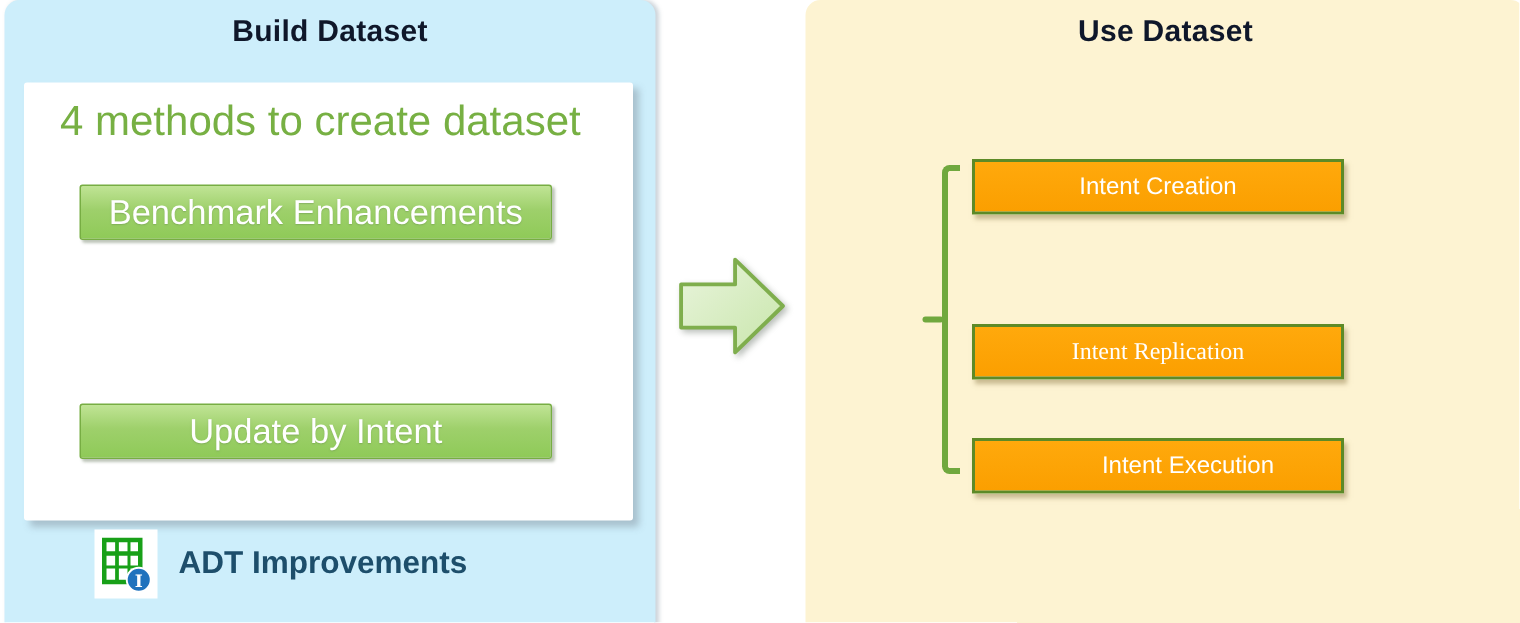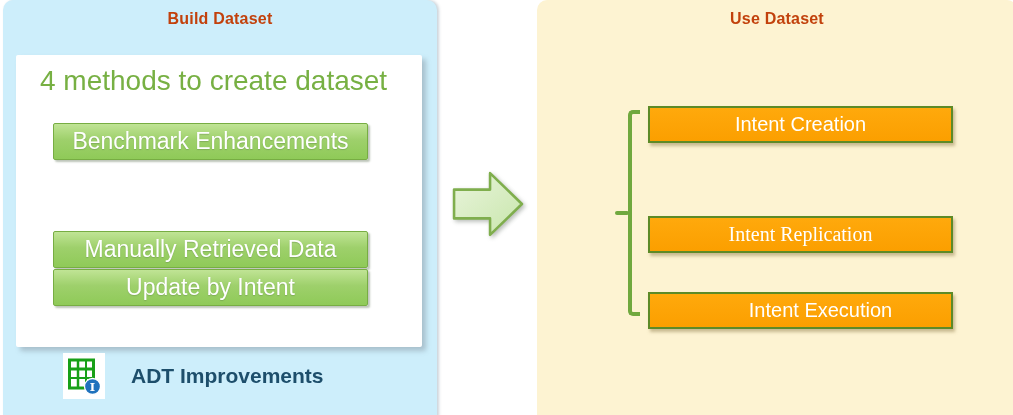--- a/index.html
+++ b/index.html
@@ -17,21 +17,21 @@
   .panel-build {
     position: absolute; left: 3px; top: 0;
     width: 434px; height: 425px;
     background: #cdeefb;
     border-radius: 10px;
     box-shadow: 2px 0 3px rgba(110,130,145,0.35);
   }
   .panel-title {
     position: absolute; top: 10px; left: 0; width: 100%;
     text-align: center;
-    font-size: 16px; font-weight: bold; color: #c2410c;
+    font-size: 20px; font-weight: bold; color: #0f172a;
     letter-spacing: 0.2px;
   }
   .card {
     position: absolute; left: 13px; top: 55px;
     width: 406px; height: 292px;
     background: #ffffff;
     border-radius: 2px;
     box-shadow: 4px 4px 5px rgba(100,110,120,0.35);
   }
   .card-heading {
@@ -58,21 +58,21 @@
   .footer {
     position: absolute; left: 60px; top: 353px;
     display: flex; align-items: center;
   }
   .footer-icon {
     width: 42px; height: 46px;
     background: #ffffff;
     display: flex; align-items: center; justify-content: center;
   }
   .footer-label {
-    margin-left: 26px;
+    margin-left: 14px;
     font-size: 21px; font-weight: bold; color: #1d4e6b;
     white-space: nowrap;
   }
 
   
   .arrow {
     position: absolute; left: 452px; top: 170px;
     width: 72px; height: 68px;
     filter: drop-shadow(2px 2px 2px rgba(100,110,100,0.45));
   }
@@ -108,43 +108,42 @@
     border-top-left-radius: 5px;
     border-bottom-left-radius: 5px;
   }
   .bracket-tick {
     position: absolute; left: 78px; top: 211px;
     width: 14px; height: 4px;
     background: #70a83e; border-radius: 2px;
   }
   .obtn {
     position: absolute; left: 111px;
-    width: 305px; height: 37px;
+    width: 248px; height: 37px;
     display: flex; align-items: center; justify-content: center;
-    color: #ffffff; font-size: 20px;
+    color: #ffffff; font-size: 16px;
     background: linear-gradient(to bottom, #ffa90c 0%, #fb9f00 100%);
     border: 2px solid #5d8a27;
     box-shadow: 2px 3px 3px rgba(150,130,80,0.5);
     white-space: nowrap;
   }
   .obtn1 { top: 106px; } .obtn2 { top: 168px; }
   .obtn3 { top: 216px; font-family: Liberation Serif, serif; } .obtn4 { top: 292px; padding-left: 40px; }
 </style>
 </head>
 <body>
 
 <div class="canvas">
 
   <div class="panel-build">
     <div class="panel-title">Build Dataset</div>
 
     <div class="card">
       <div class="card-heading">4 methods to create dataset</div>
       <div class="gbtn gbtn1">Benchmark Enhancements</div>
-      <div class="gbtn gbtn3">Manually Retrieved Data</div>
       <div class="gbtn gbtn4">Update by Intent</div>
     </div>
 
     <div class="footer">
       <div class="footer-icon">
         <svg width="34" height="40" viewBox="0 0 34 40">
           <rect x="2.5" y="4" width="24" height="28" fill="#ffffff" stroke="#18a018" stroke-width="3"></rect>
           <line x1="2.5" y1="13" x2="26.5" y2="13" stroke="#18a018" stroke-width="3"></line>
           <line x1="2.5" y1="22" x2="26.5" y2="22" stroke="#18a018" stroke-width="2"></line>
           <line x1="11" y1="4" x2="11" y2="32" stroke="#18a018" stroke-width="2.5"></line>

